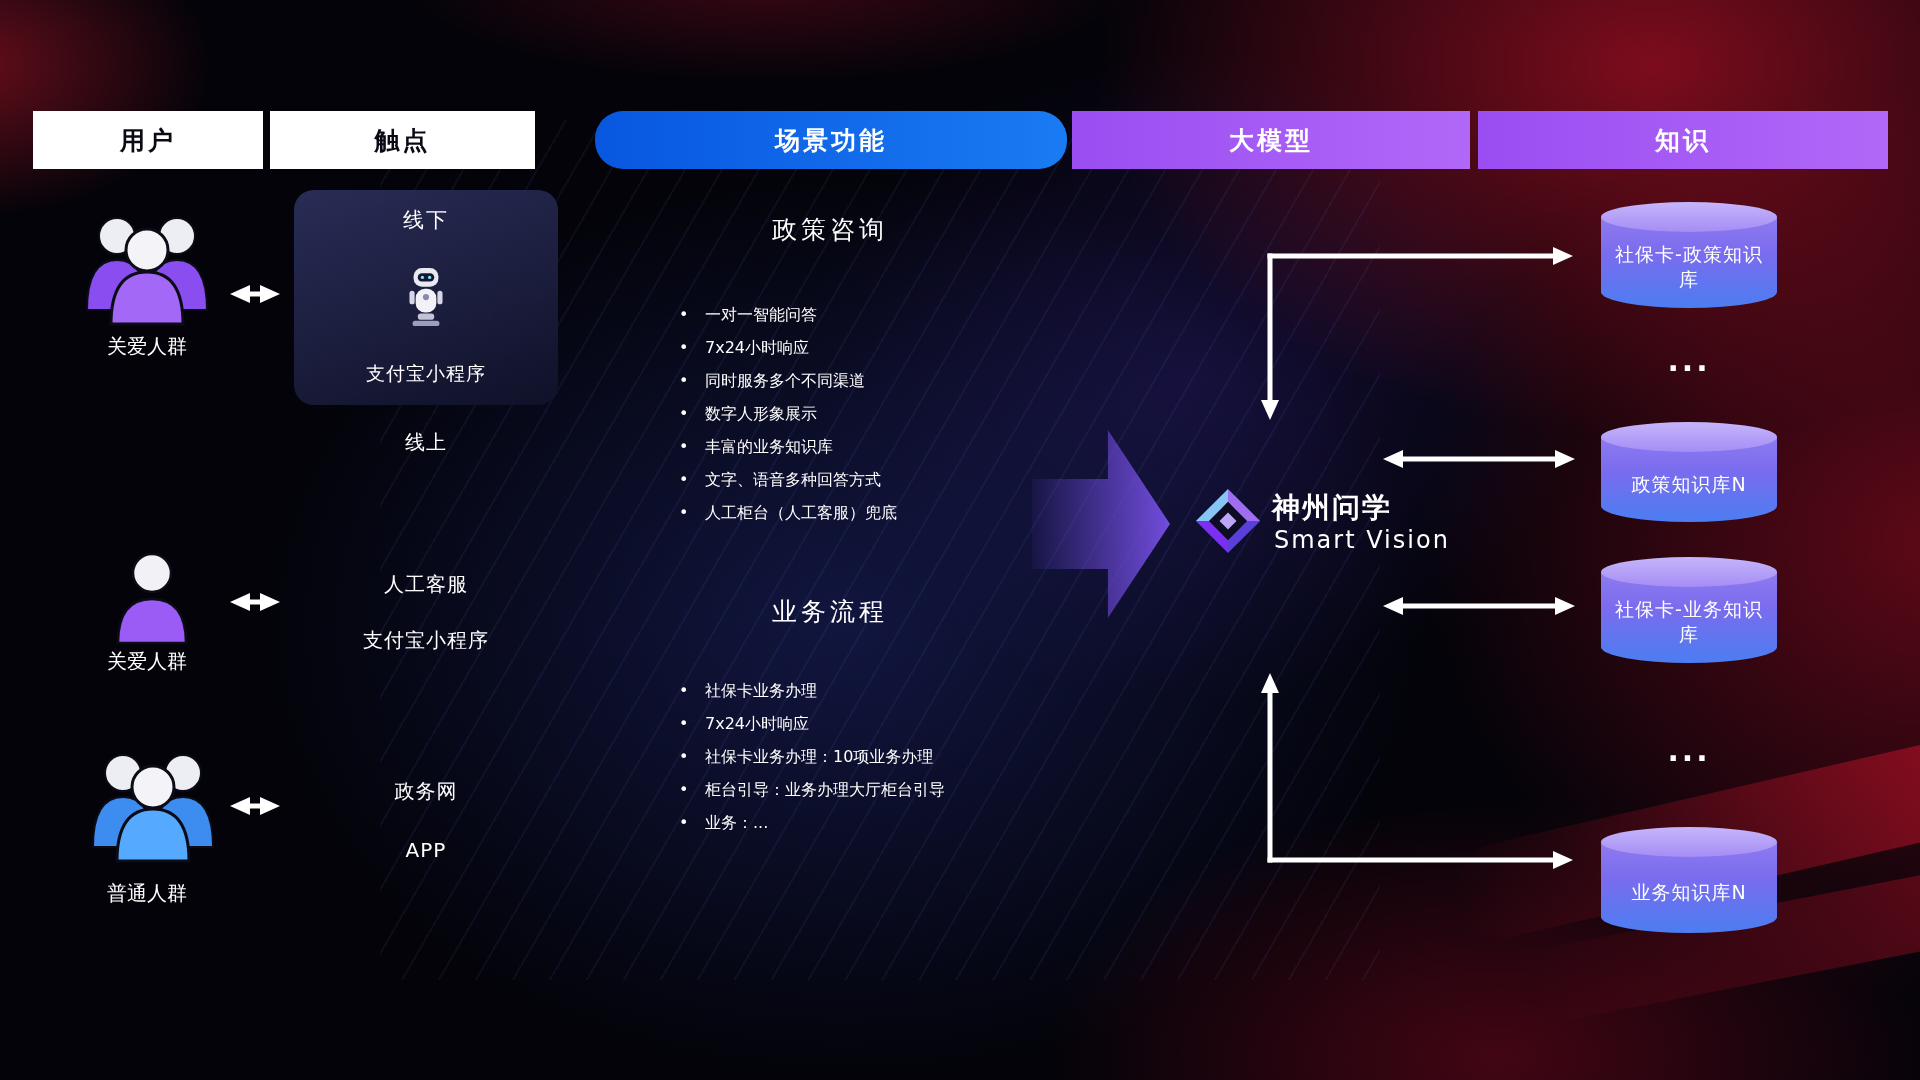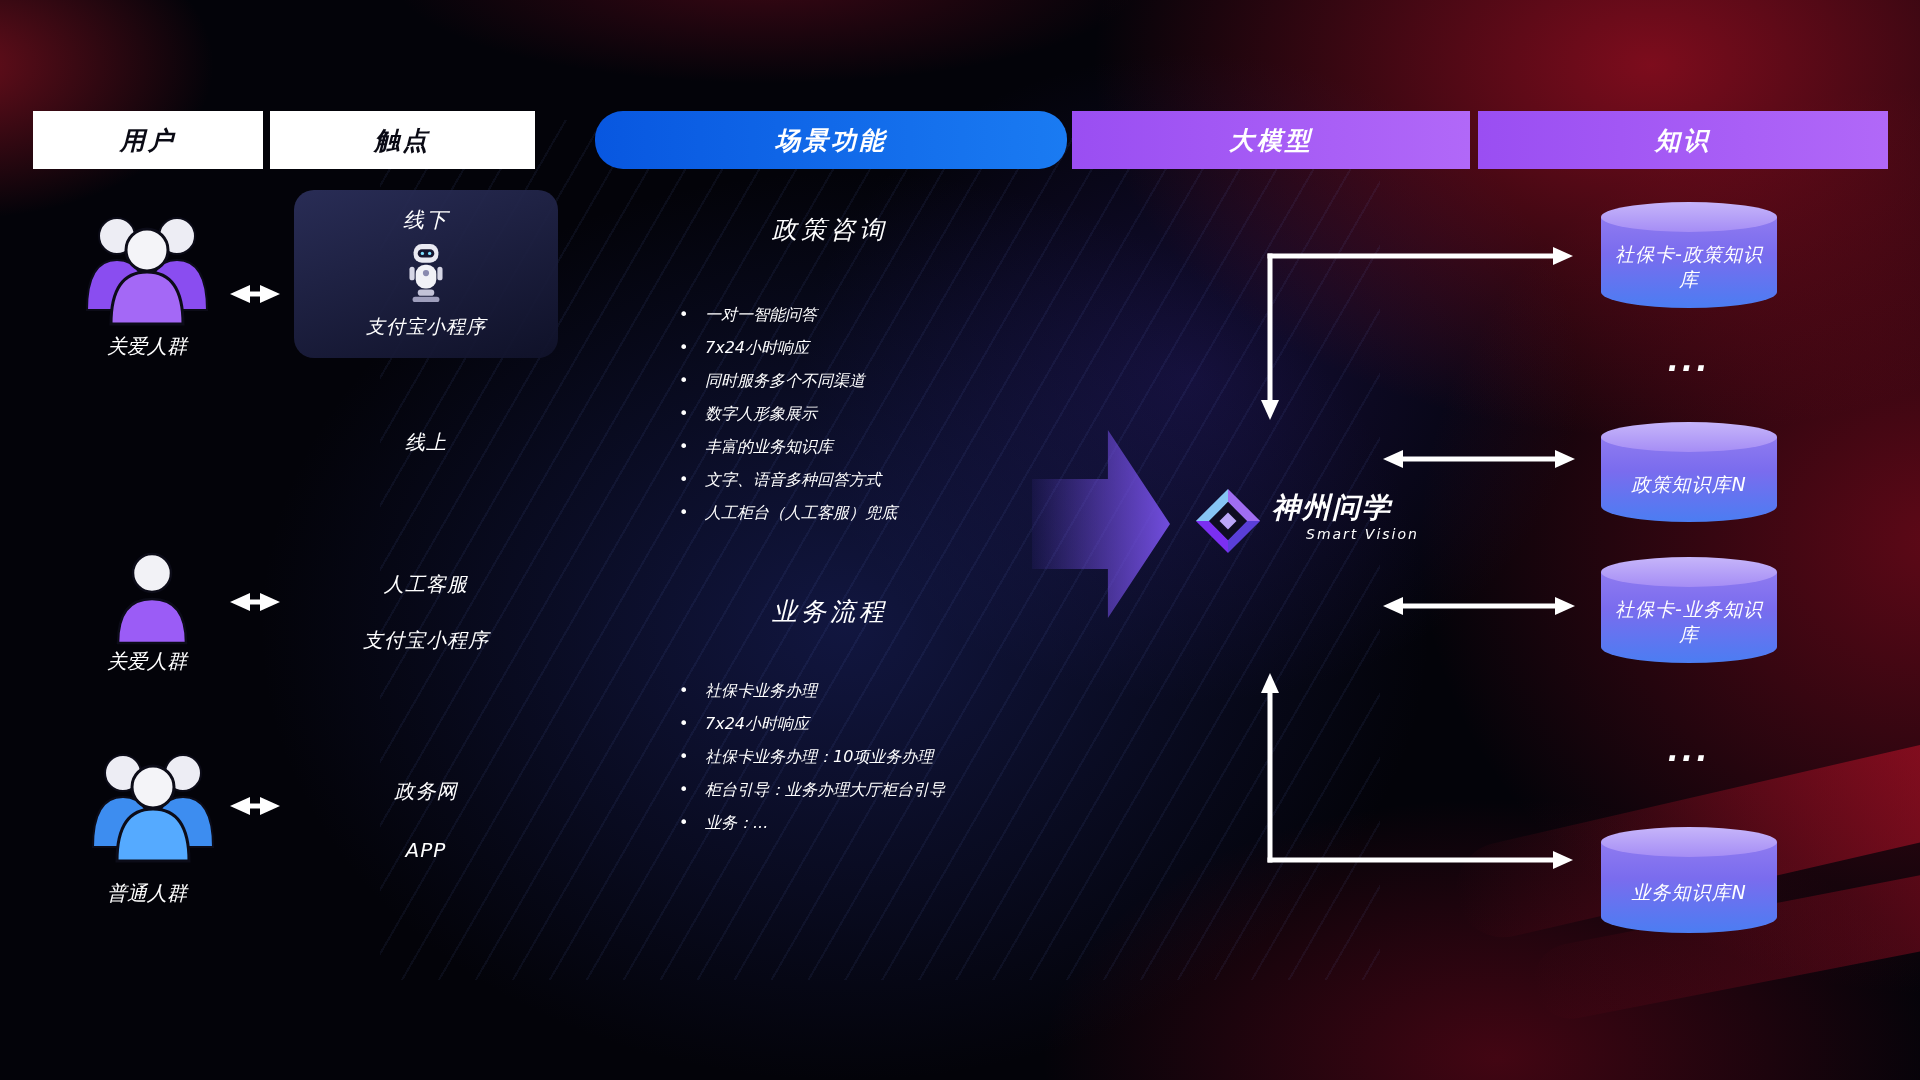--- a/index.html
+++ b/index.html
@@ -1,17 +1,17 @@
 <!DOCTYPE html>
 <html><head>
 <meta charset="utf-8">
 <style>
   html,body{margin:0;padding:0;background:#000;}
   body{width:1920px;height:1080px;overflow:hidden;font-family:"DejaVu Sans",sans-serif;color:#fff;}
-  .stage{position:relative;width:1920px;height:1080px;overflow:hidden;background:#3b82f6;font-style:italic;}
+  .stage{position:relative;width:1920px;height:1080px;overflow:hidden;background:#3b82f6;}
 
   
   .bg{position:absolute;inset:0;
     background:
       radial-gradient(900px 600px at 86% 6%, rgba(225,20,45,.55), transparent 62%),
       radial-gradient(800px 700px at 101% 50%, rgba(205,15,40,.45), transparent 65%),
       radial-gradient(700px 400px at 78% 98%, rgba(170,10,35,.38), transparent 65%),
       radial-gradient(360px 220px at -2% 6%, rgba(205,25,45,.5), transparent 70%),
       radial-gradient(500px 140px at 40% -2%, rgba(160,15,40,.35), transparent 75%),
       radial-gradient(900px 700px at 44% 58%, rgba(35,45,130,.45), transparent 65%),
@@ -30,21 +30,21 @@
     font-size:25px;font-weight:bold;letter-spacing:3px;}
   .hdr.white{background:#ffffff;color:#0a0a14;}
   .hdr.blue{background:linear-gradient(90deg,#0857e0,#1a7bf2);color:#fff;border-radius:28px;}
   .hdr.purple{background:linear-gradient(90deg,#9a4ef2,#b168f8);color:#fff;}
 
   
   .user-icon{position:absolute;}
   .user-label{position:absolute;width:200px;text-align:center;font-size:20px;line-height:26px;}
 
   
-  .offline-box{position:absolute;left:294px;top:190px;width:264px;height:168px;border-radius:20px;
+  .offline-box{position:absolute;left:294px;top:190px;width:264px;height:215px;border-radius:20px;
     background:linear-gradient(160deg, rgba(44,48,92,.92), rgba(16,18,42,.92));
     display:flex;flex-direction:column;align-items:center;justify-content:space-between;
     padding:16px 0 18px;box-sizing:border-box;}
   .tp-title{font-size:21px;letter-spacing:2px;}
   .tp-label{font-size:19px;letter-spacing:1px;}
   .tp-text{position:absolute;left:294px;width:264px;text-align:center;font-size:20px;line-height:28px;letter-spacing:1px;}
 
   
   .sc-title{position:absolute;left:630px;width:400px;text-align:center;font-size:25px;letter-spacing:4px;}
   .sc-list{position:absolute;left:670px;list-style:none;margin:9px;padding:0;font-size:16px;}
@@ -52,21 +52,21 @@
   .sc-list li::before{content:"•";position:absolute;left:0;}
 
   
   .big-arrow{position:absolute;left:1032px;top:430px;width:138px;height:188px;
     background:linear-gradient(90deg, rgba(80,55,190,.10), rgba(118,80,230,.95));
     clip-path:polygon(0 26%,55% 26%,55% 0,100% 50%,55% 100%,55% 74%,0 74%);}
 
   
   .logo-mark{position:absolute;left:1194px;top:487px;}
   .logo-cn{position:absolute;left:1272px;top:489px;font-size:28px;font-weight:bold;letter-spacing:2px;}
-  .logo-en{position:absolute;left:1274px;top:526px;font-size:14px;letter-spacing:2px;margin-left:32px;}
+  .logo-en{position:absolute;left:1274px;top:526px;font-size:24px;letter-spacing:2px;}
 
   
   .cyl{position:absolute;left:1601px;width:176px;}
   .cyl-body{position:absolute;left:0;right:0;top:15px;bottom:0;
     background:linear-gradient(180deg,#8f7bf0 0%,#7a6cee 40%,#4b7df2 100%);
     border-radius:0 0 50% 50% / 0 0 16px 16px;}
   .cyl-top{position:absolute;left:0;right:0;top:0;height:30px;border-radius:50%;
     background:linear-gradient(180deg,#c6b5fa,#a58df5);}
   .cyl-label{position:absolute;left:8px;right:8px;top:28px;bottom:4px;z-index:2;
     display:flex;align-items:center;justify-content:center;text-align:center;

